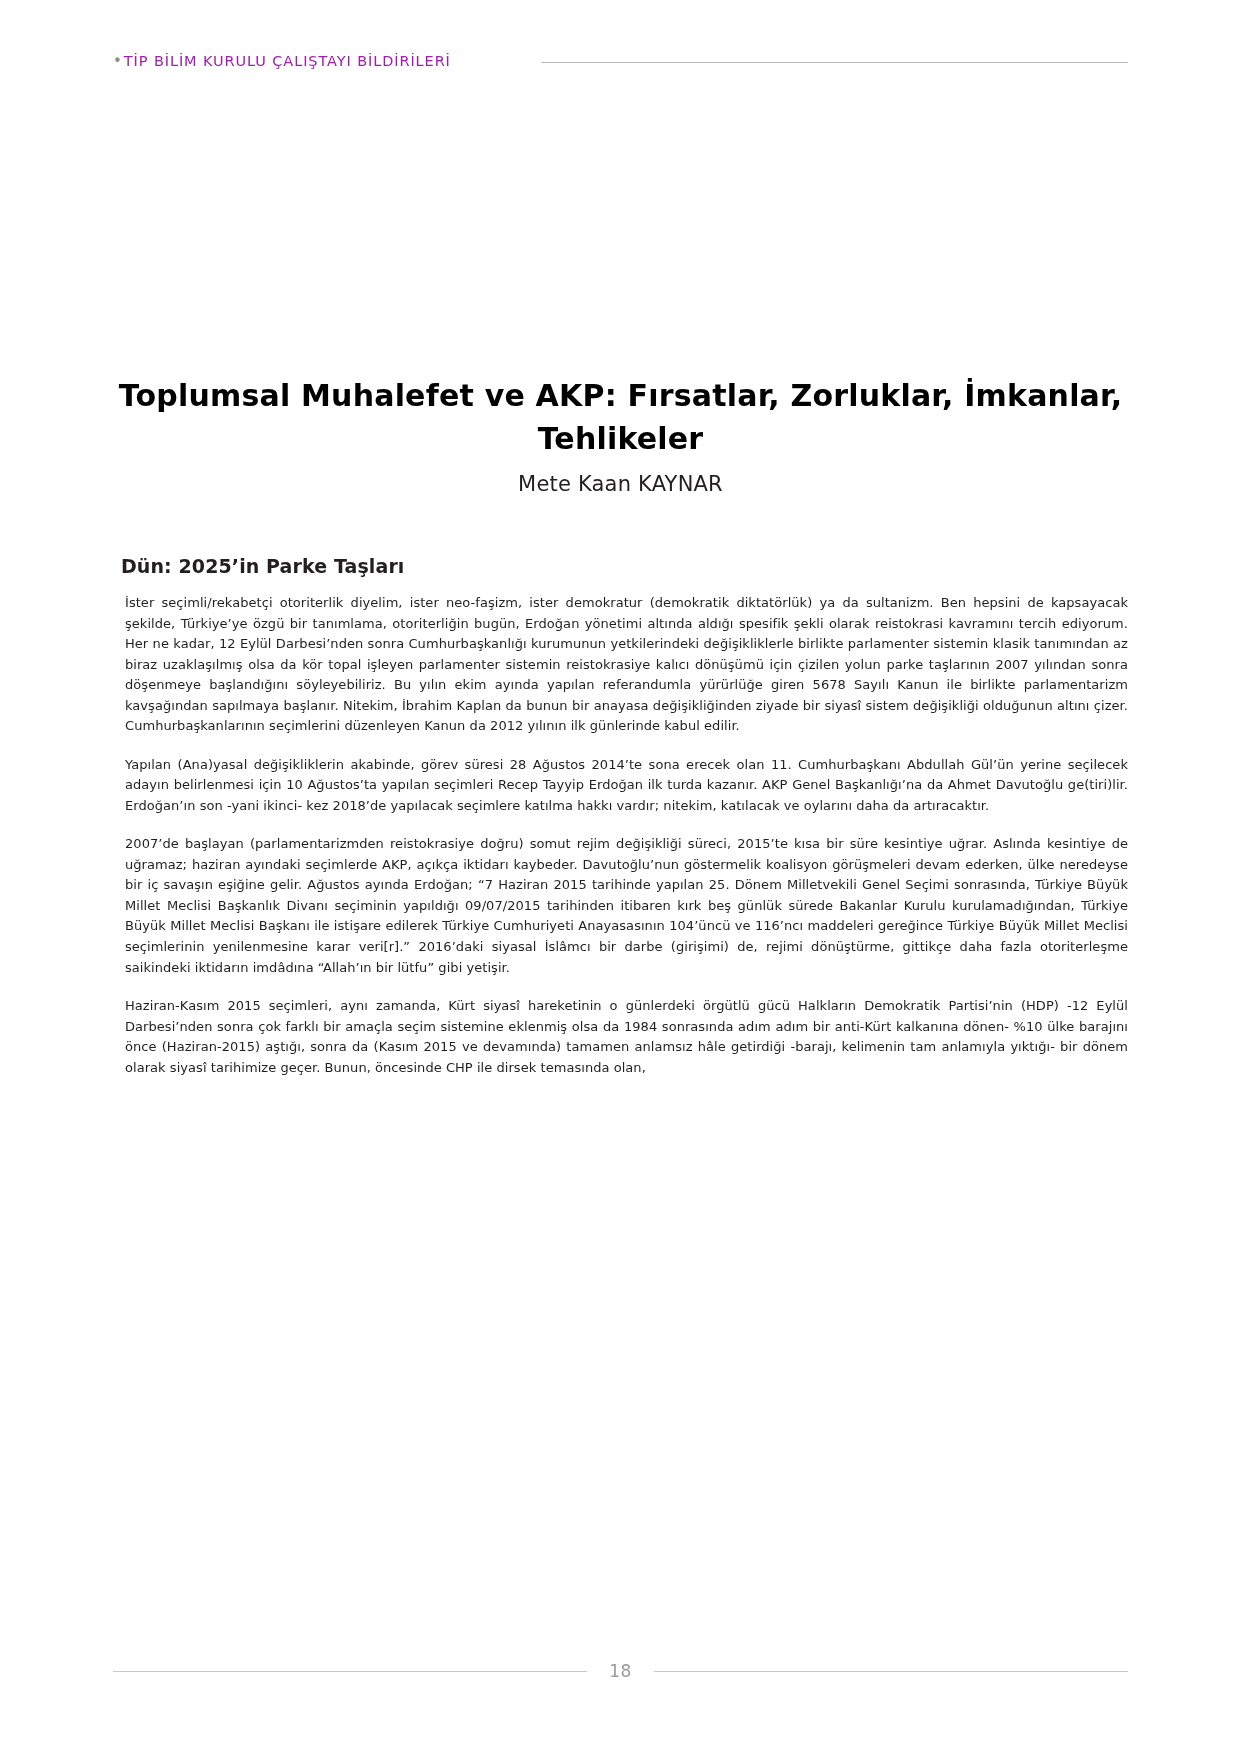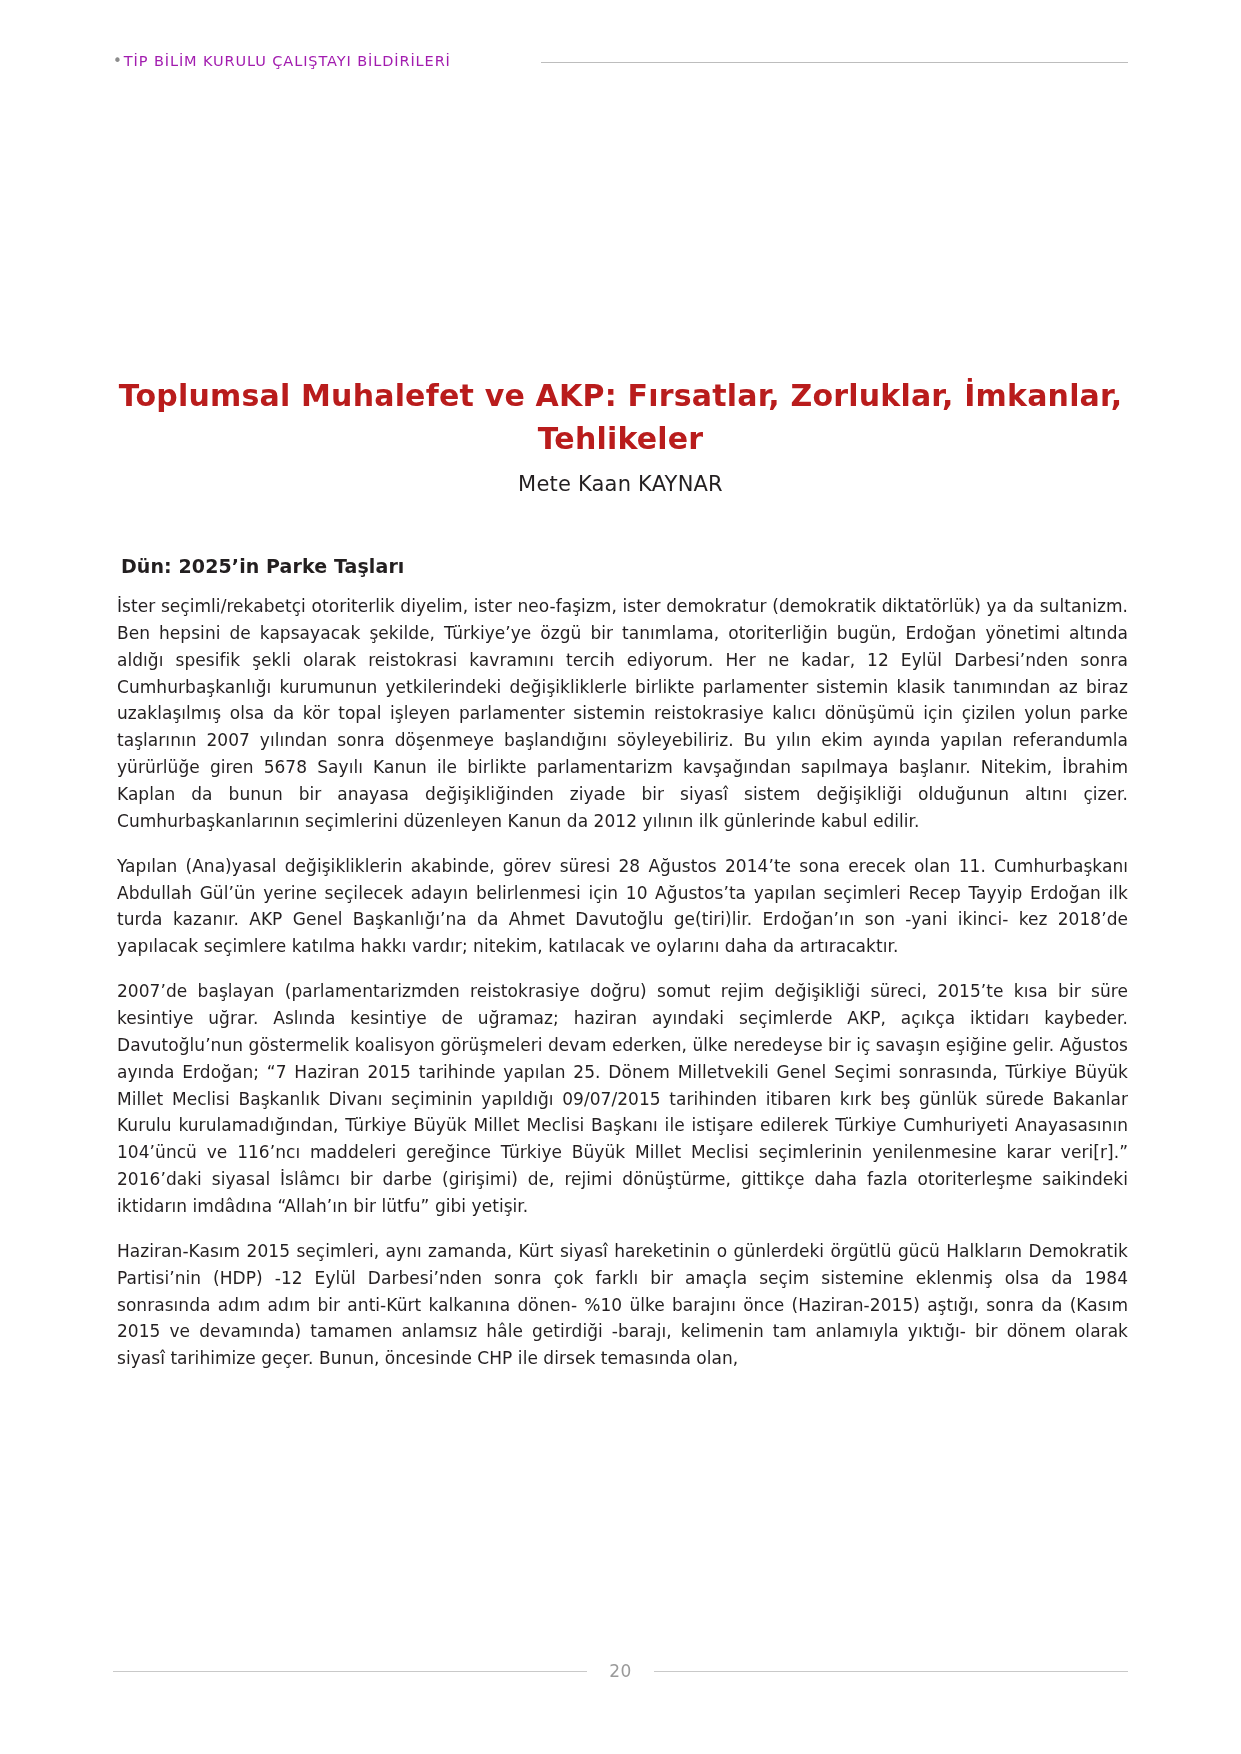--- a/index.html
+++ b/index.html
@@ -54,21 +54,21 @@
 
   
   .title-block {
     position: absolute;
     top: 375px;
     left: 113px;
     right: 113px;
     text-align: center;
   }
   .doc-title {
-    color: #b91c1c;
+    color: #000000;
     font-size: 30px;
     font-weight: bold;
     line-height: 1.42;
     letter-spacing: 0.2px;
     margin: 0;
   }
   .doc-author {
     margin-top: 12px;
     font-size: 21px;
     color: #231f20;
@@ -84,22 +84,22 @@
     width: 1015px;
   }
   .section-heading {
     font-size: 19px;
     font-weight: bold;
     color: #231f20;
     margin: 0 0 16px 8px;
     letter-spacing: 0.1px;
   }
   p.para {
-    margin: 0 0 18px 4px;
-    font-size: 17px;
+    margin: 0 0 18px 12px;
+    font-size: 13px;
     line-height: 1.58;
     text-align: justify;
     text-justify: inter-word;
     color: #231f20;
     letter-spacing: 0.05px;
     hyphens: none;
   }
   p.para:last-child {
     margin-bottom: 0;
   }
@@ -145,17 +145,17 @@
   <div class="body-col">
     <h2 class="section-heading">Dün: 2025’in Parke Taşları</h2>
     <p class="para">İster seçimli/rekabetçi otoriterlik diyelim, ister neo-faşizm, ister demokratur (demokratik diktatörlük) ya da sultanizm. Ben hepsini de kapsayacak şekilde, Türkiye’ye özgü bir tanımlama, otoriterliğin bugün, Erdoğan yönetimi altında aldığı spesifik şekli olarak reistokrasi kavramını tercih ediyorum. Her ne kadar, 12 Eylül Darbesi’nden sonra Cumhurbaşkanlığı kurumunun yetkilerindeki değişikliklerle birlikte parlamenter sistemin klasik tanımından az biraz uzaklaşılmış olsa da kör topal işleyen parlamenter sistemin reistokrasiye kalıcı dönüşümü için çizilen yolun parke taşlarının 2007 yılından sonra döşenmeye başlandığını söyleyebiliriz. Bu yılın ekim ayında yapılan referandumla yürürlüğe giren 5678 Sayılı Kanun ile birlikte parlamentarizm kavşağından sapılmaya başlanır. Nitekim, İbrahim Kaplan da bunun bir anayasa değişikliğinden ziyade bir siyasî sistem değişikliği olduğunun altını çizer. Cumhurbaşkanlarının seçimlerini düzenleyen Kanun da 2012 yılının ilk günlerinde kabul edilir.</p>
     <p class="para">Yapılan (Ana)yasal değişikliklerin akabinde, görev süresi 28 Ağustos 2014’te sona erecek olan 11. Cumhurbaşkanı Abdullah Gül’ün yerine seçilecek adayın belirlenmesi için 10 Ağustos’ta yapılan seçimleri Recep Tayyip Erdoğan ilk turda kazanır. AKP Genel Başkanlığı’na da Ahmet Davutoğlu ge(tiri)lir. Erdoğan’ın son -yani ikinci- kez 2018’de yapılacak seçimlere katılma hakkı vardır; nitekim, katılacak ve oylarını daha da artıracaktır.</p>
     <p class="para">2007’de başlayan (parlamentarizmden reistokrasiye doğru) somut rejim değişikliği süreci, 2015’te kısa bir süre kesintiye uğrar. Aslında kesintiye de uğramaz; haziran ayındaki seçimlerde AKP, açıkça iktidarı kaybeder. Davutoğlu’nun göstermelik koalisyon görüşmeleri devam ederken, ülke neredeyse bir iç savaşın eşiğine gelir. Ağustos ayında Erdoğan; “7 Haziran 2015 tarihinde yapılan 25. Dönem Milletvekili Genel Seçimi sonrasında, Türkiye Büyük Millet Meclisi Başkanlık Divanı seçiminin yapıldığı 09/07/2015 tarihinden itibaren kırk beş günlük sürede Bakanlar Kurulu kurulamadığından, Türkiye Büyük Millet Meclisi Başkanı ile istişare edilerek Türkiye Cumhuriyeti Anayasasının 104’üncü ve 116’ncı maddeleri gereğince Türkiye Büyük Millet Meclisi seçimlerinin yenilenmesine karar veri[r].” 2016’daki siyasal İslâmcı bir darbe (girişimi) de, rejimi dönüştürme, gittikçe daha fazla otoriterleşme saikindeki iktidarın imdâdına “Allah’ın bir lütfu” gibi yetişir.</p>
     <p class="para">Haziran-Kasım 2015 seçimleri, aynı zamanda, Kürt siyasî hareketinin o günlerdeki örgütlü gücü Halkların Demokratik Partisi’nin (HDP) -12 Eylül Darbesi’nden sonra çok farklı bir amaçla seçim sistemine eklenmiş olsa da 1984 sonrasında adım adım bir anti-Kürt kalkanına dönen- %10 ülke barajını önce (Haziran-2015) aştığı, sonra da (Kasım 2015 ve devamında) tamamen anlamsız hâle getirdiği -barajı, kelimenin tam anlamıyla yıktığı- bir dönem olarak siyasî tarihimize geçer. Bunun, öncesinde CHP ile dirsek temasında olan,</p>
   </div>
 
   <div class="footer">
     <span class="footer-rule"></span>
-    <span class="footer-page">20</span>
+    <span class="footer-page">18</span>
     <span class="footer-rule"></span>
   </div>
 
 </div>
 
 </body></html>

